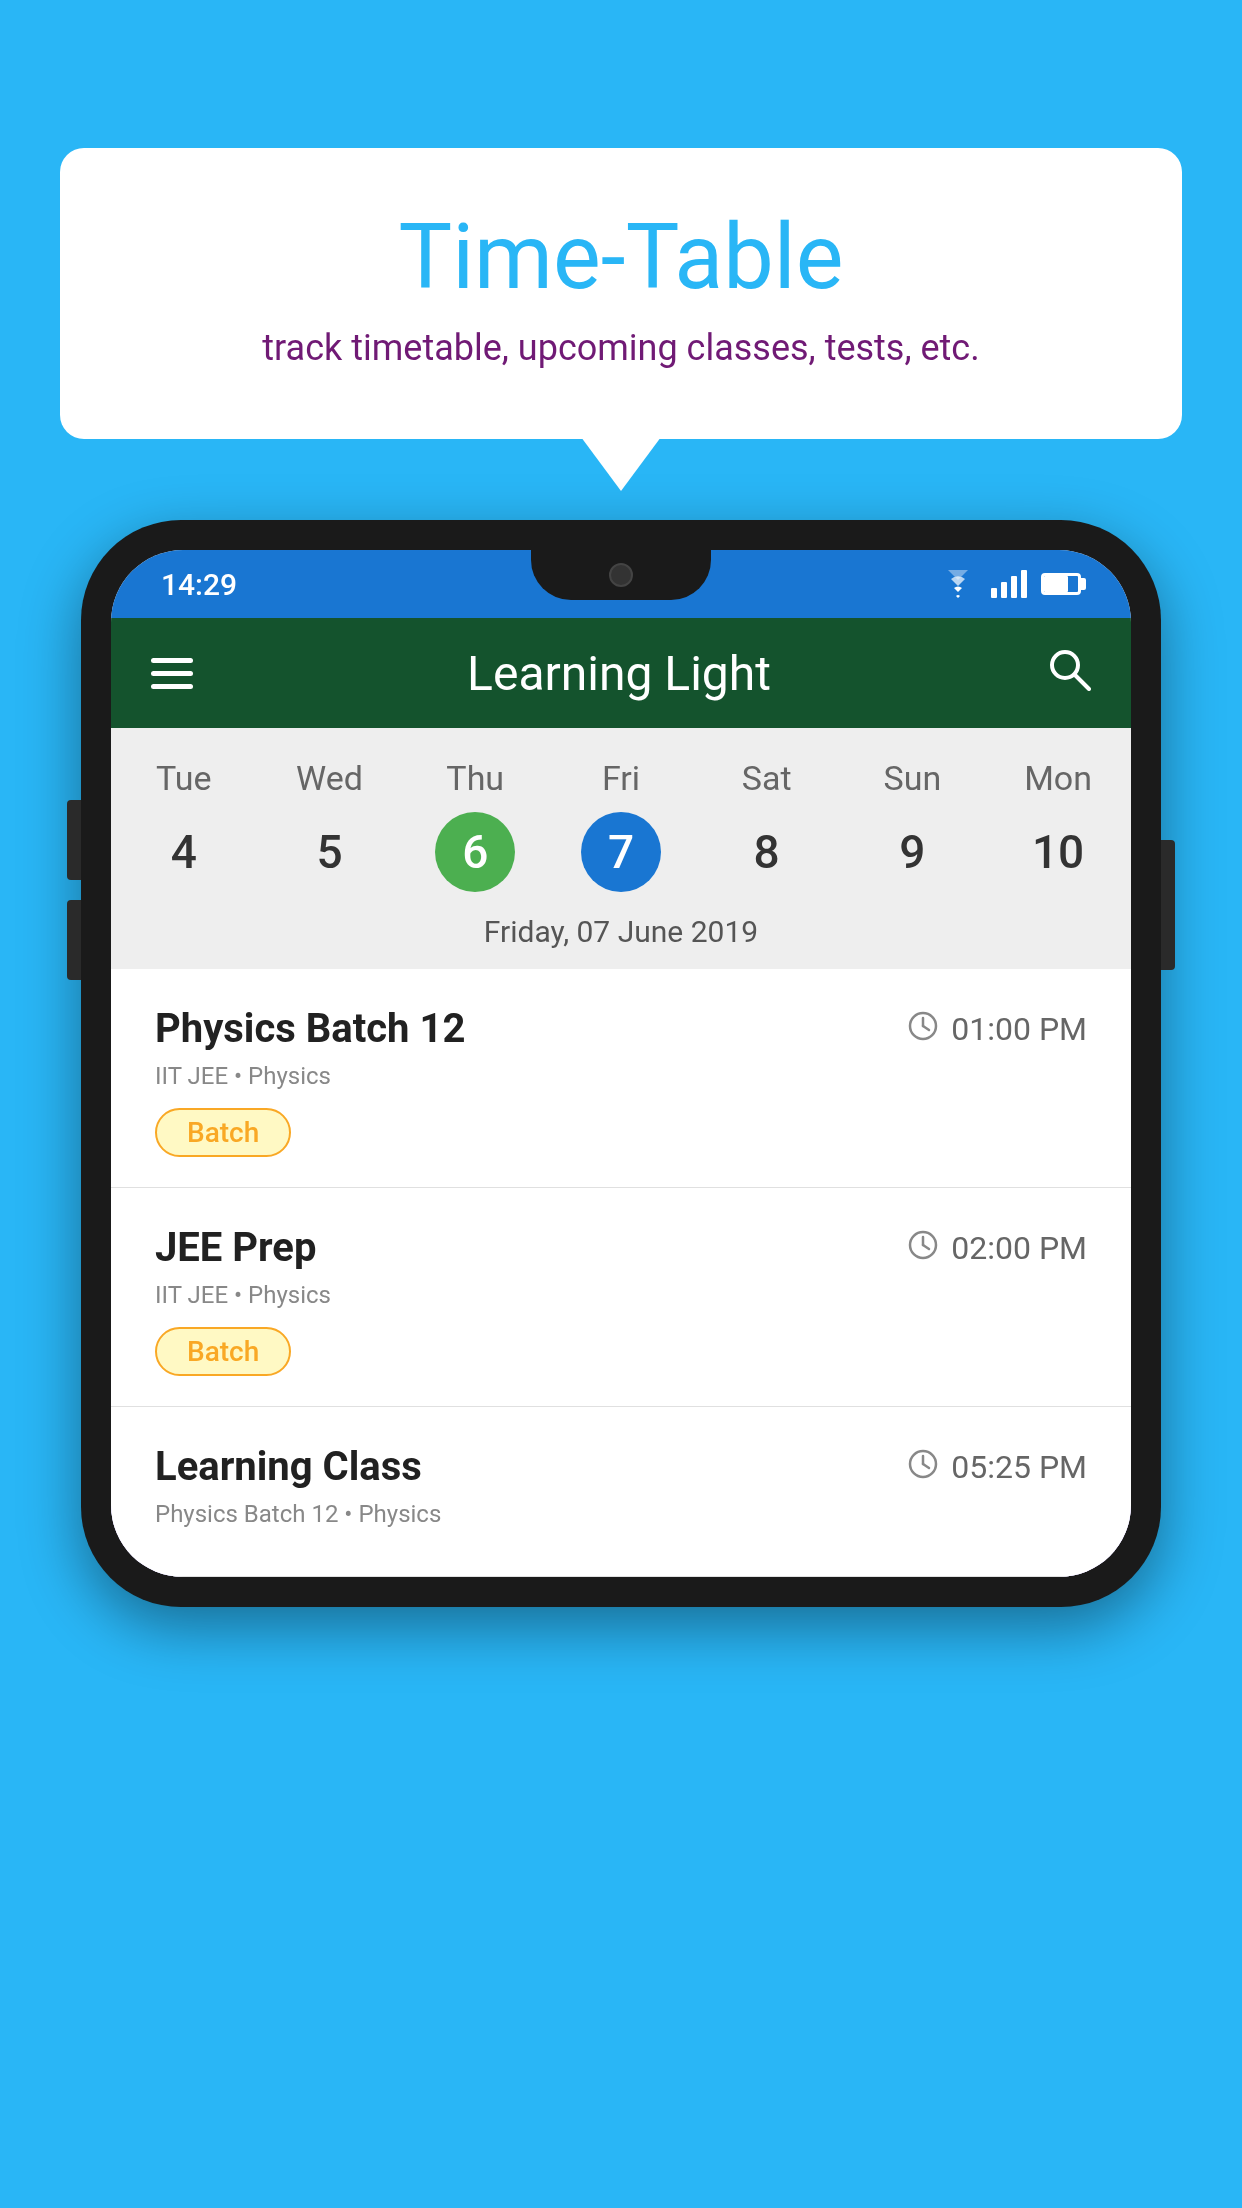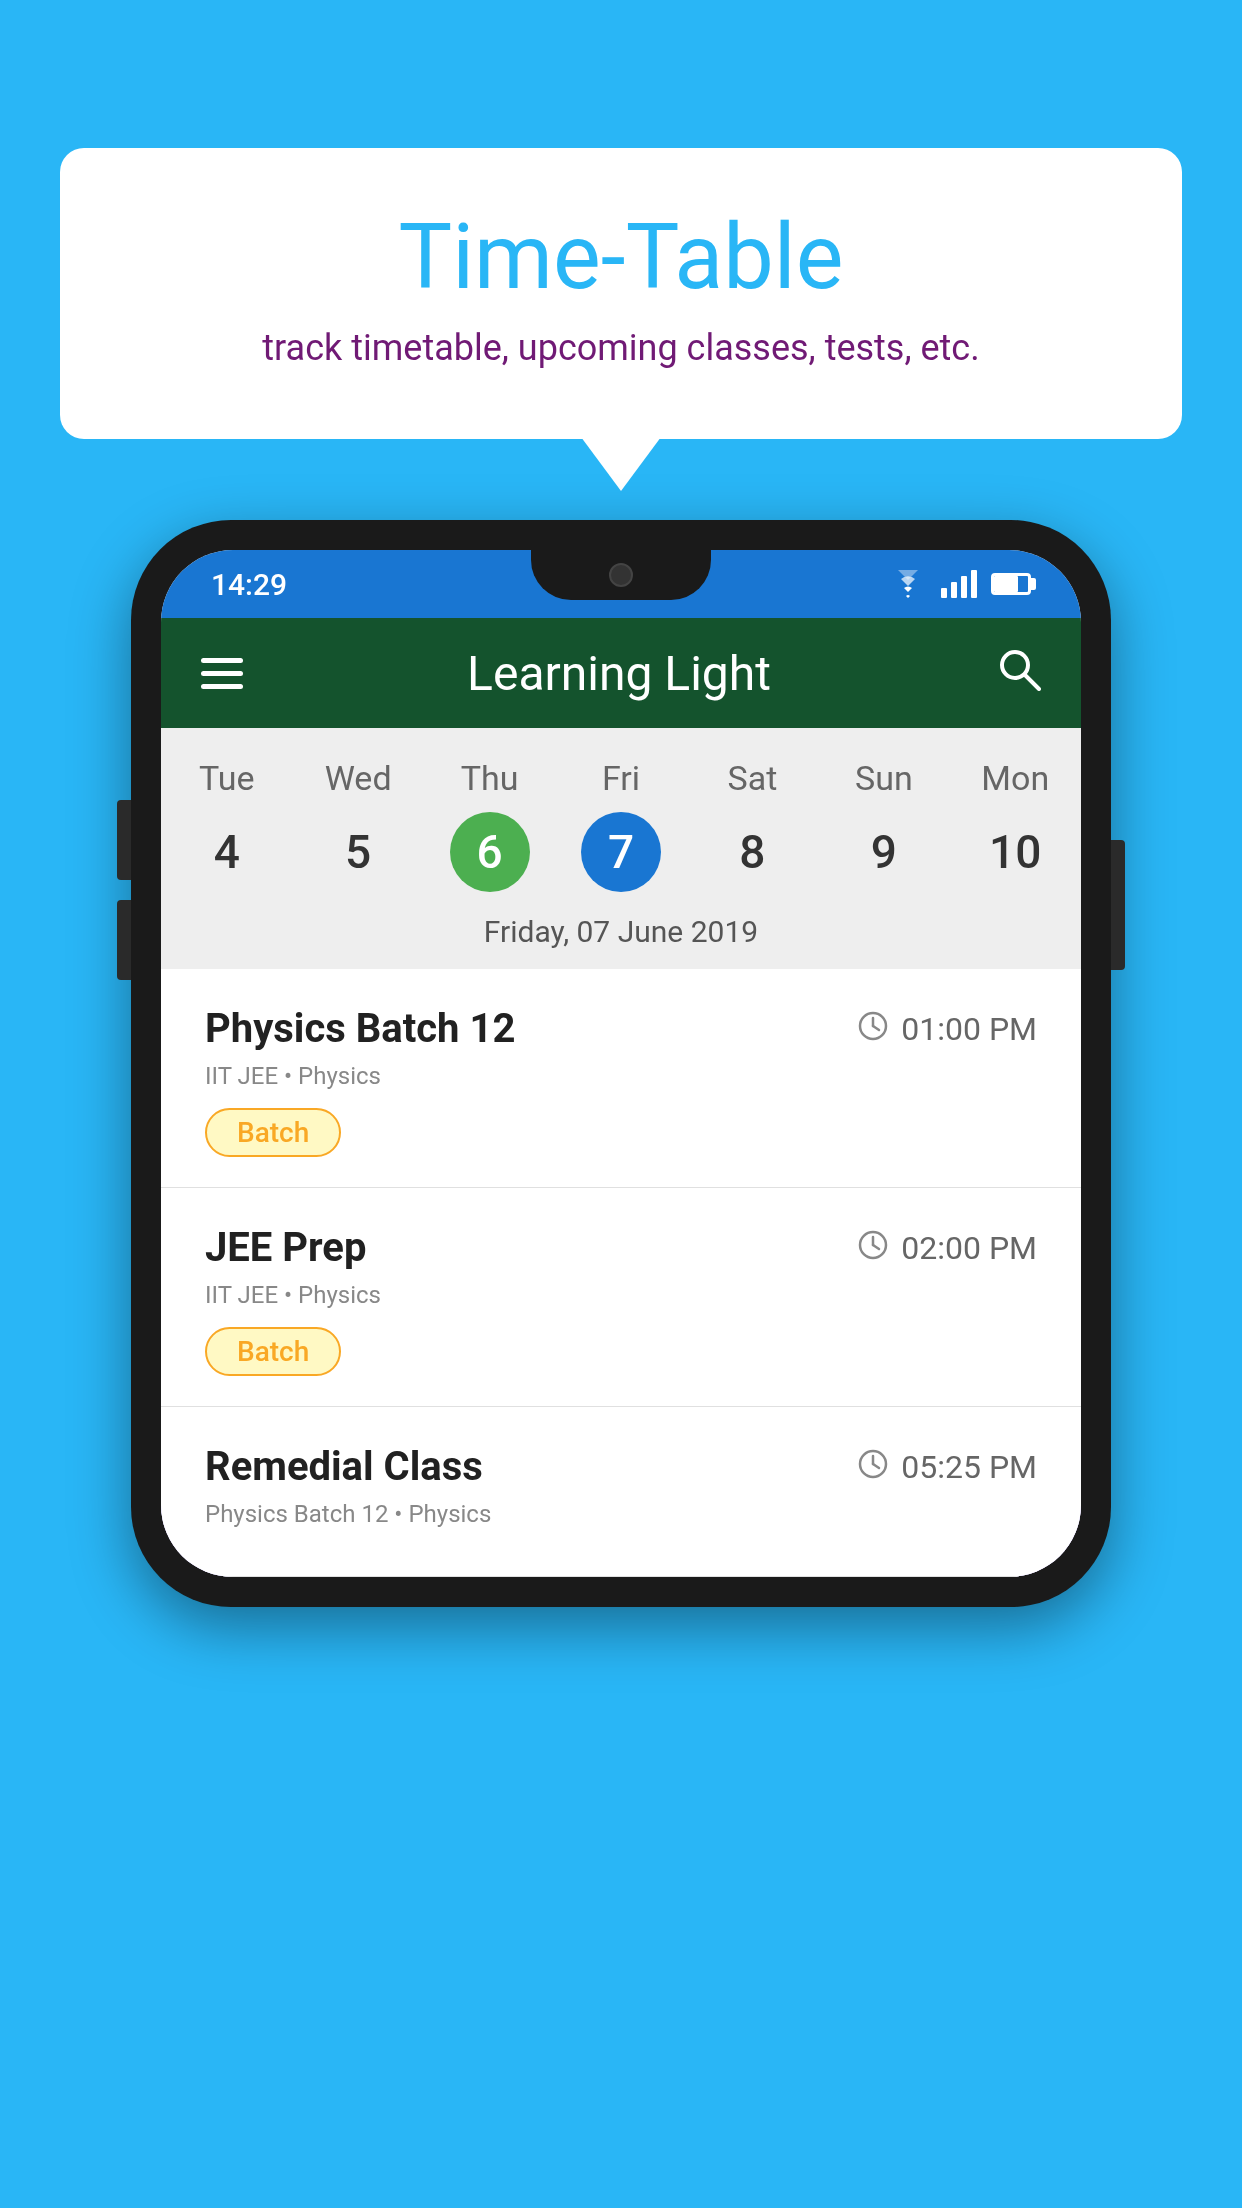--- a/index.html
+++ b/index.html
@@ -56,21 +56,21 @@
       color: #701a75;
       font-weight: 400;
     }
 
     
     .phone-wrapper {
       position: absolute;
       top: 520px;
       left: 50%;
       transform: translateX(-50%);
-      width: 980px;
+      width: 1080px;
     }
 
     .phone-outer {
       background: #1a1a1a;
       border-radius: 100px;
       padding: 30px;
       box-shadow: 0 20px 60px rgba(0,0,0,0.4);
       position: relative;
     }
 
@@ -435,21 +435,21 @@
           <div class="schedule-item"><div class="schedule-item-header">
               <div class="schedule-title">JEE Prep</div>
               <div class="schedule-time"><svg width="32" height="32" viewBox="0 0 32 32" fill="none">
                   <circle cx="16" cy="16" r="13" stroke="#888" stroke-width="2.5" fill="none"></circle>
                   <line x1="16" y1="8" x2="16" y2="16" stroke="#888" stroke-width="2.5" stroke-linecap="round"></line>
                   <line x1="16" y1="16" x2="22" y2="20" stroke="#888" stroke-width="2.5" stroke-linecap="round"></line>
                 </svg>02:00 PM</div>
             </div><div class="schedule-subtitle">IIT JEE • Physics</div><div class="batch-badge">Batch</div></div>
           <div class="schedule-item">
             <div class="schedule-item-header">
-              <div class="schedule-title">Remedial Class</div>
+              <div class="schedule-title">Learning Class</div>
               <div class="schedule-time"><svg width="32" height="32" viewBox="0 0 32 32" fill="none">
                   <circle cx="16" cy="16" r="13" stroke="#888" stroke-width="2.5" fill="none"></circle>
                   <line x1="16" y1="8" x2="16" y2="16" stroke="#888" stroke-width="2.5" stroke-linecap="round"></line>
                   <line x1="16" y1="16" x2="22" y2="20" stroke="#888" stroke-width="2.5" stroke-linecap="round"></line>
                 </svg>05:25 PM</div>
             </div>
             <div class="schedule-subtitle">Physics Batch 12 • Physics</div>
           </div>
         </div>
 

